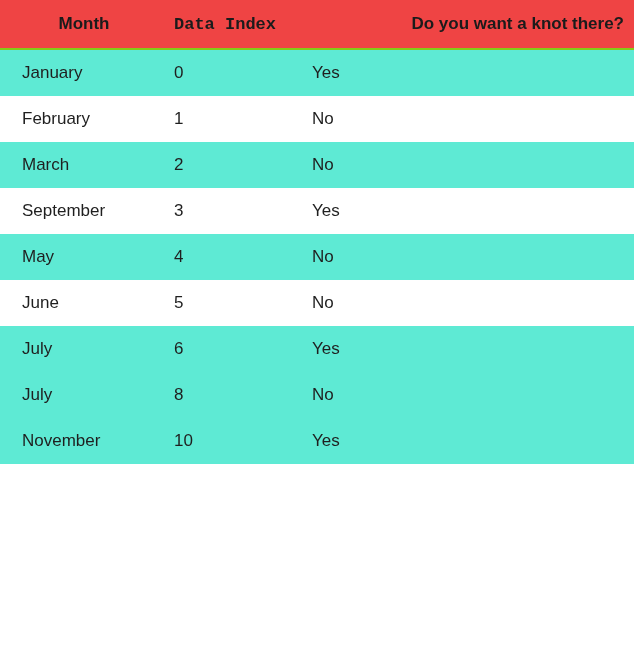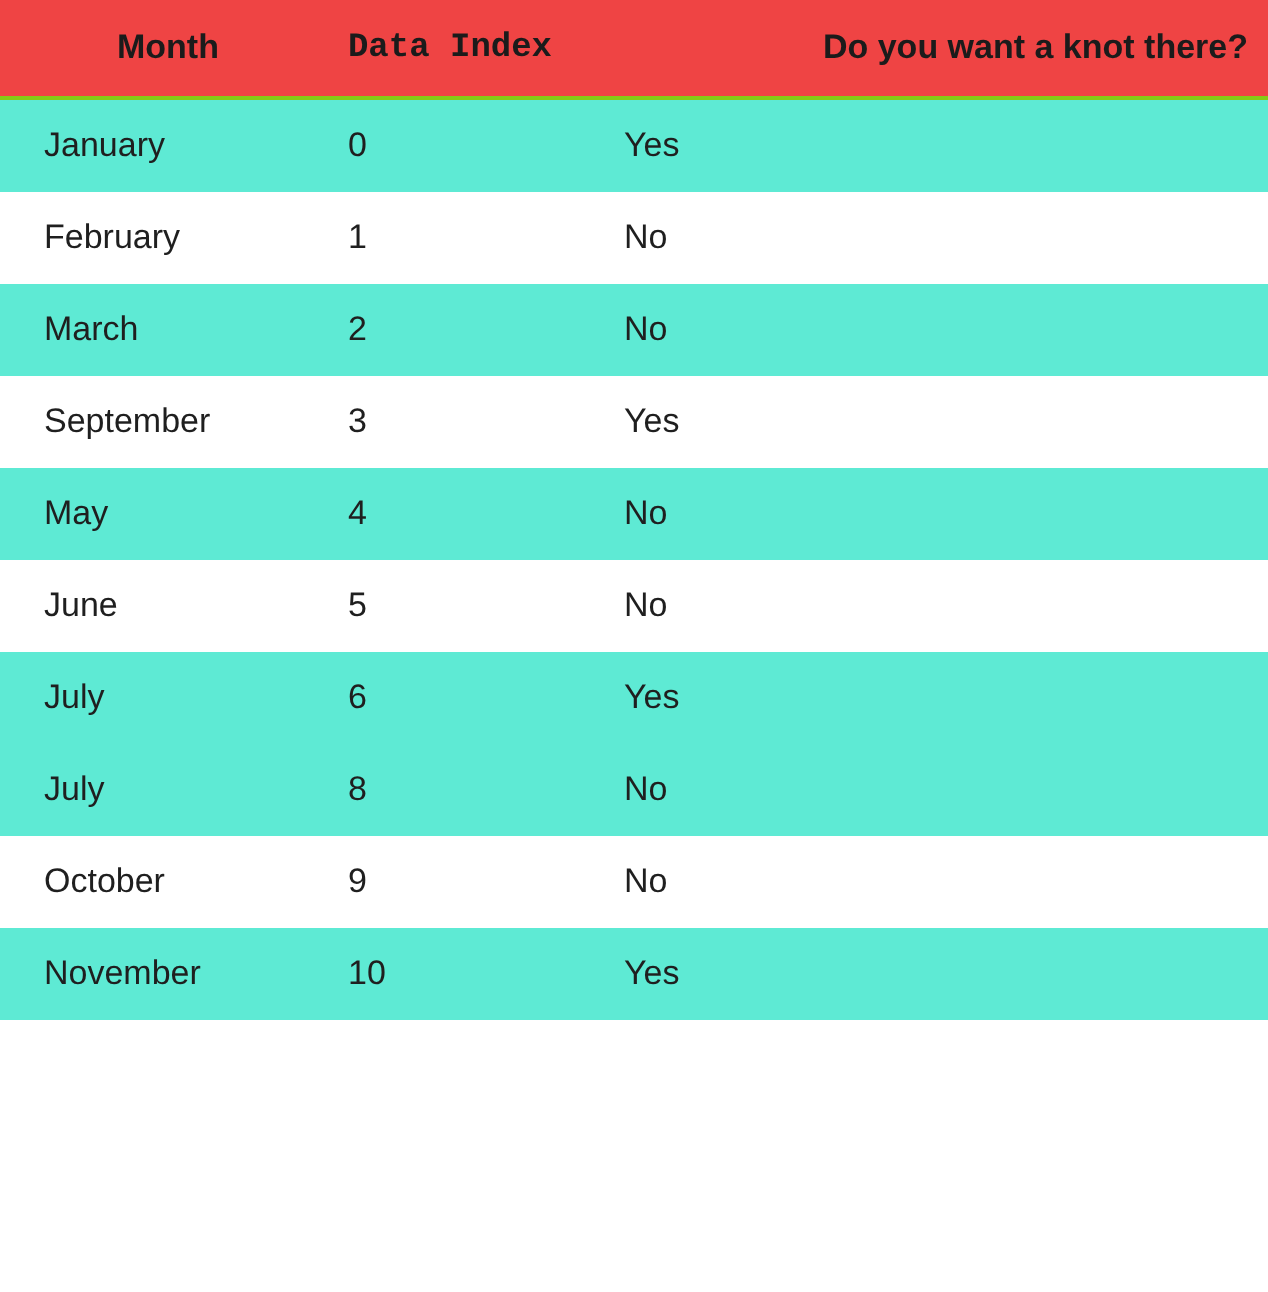--- a/index.html
+++ b/index.html
@@ -117,25 +117,20 @@
       <tr class="odd-row">
         <td class="td-month">July</td>
         <td class="td-index">6</td>
         <td class="td-knot">Yes</td>
       </tr>
       <tr class="odd-row">
         <td class="td-month">July</td>
         <td class="td-index">8</td>
         <td class="td-knot">No</td>
       </tr>
-      <tr class="even-row">
-        <td class="td-month">October</td>
-        <td class="td-index">9</td>
-        <td class="td-knot">No</td>
-      </tr>
       <tr class="odd-row">
         <td class="td-month">November</td>
         <td class="td-index">10</td>
         <td class="td-knot">Yes</td>
       </tr>
     </tbody>
   </table>
 </div>
 
 </body></html>

